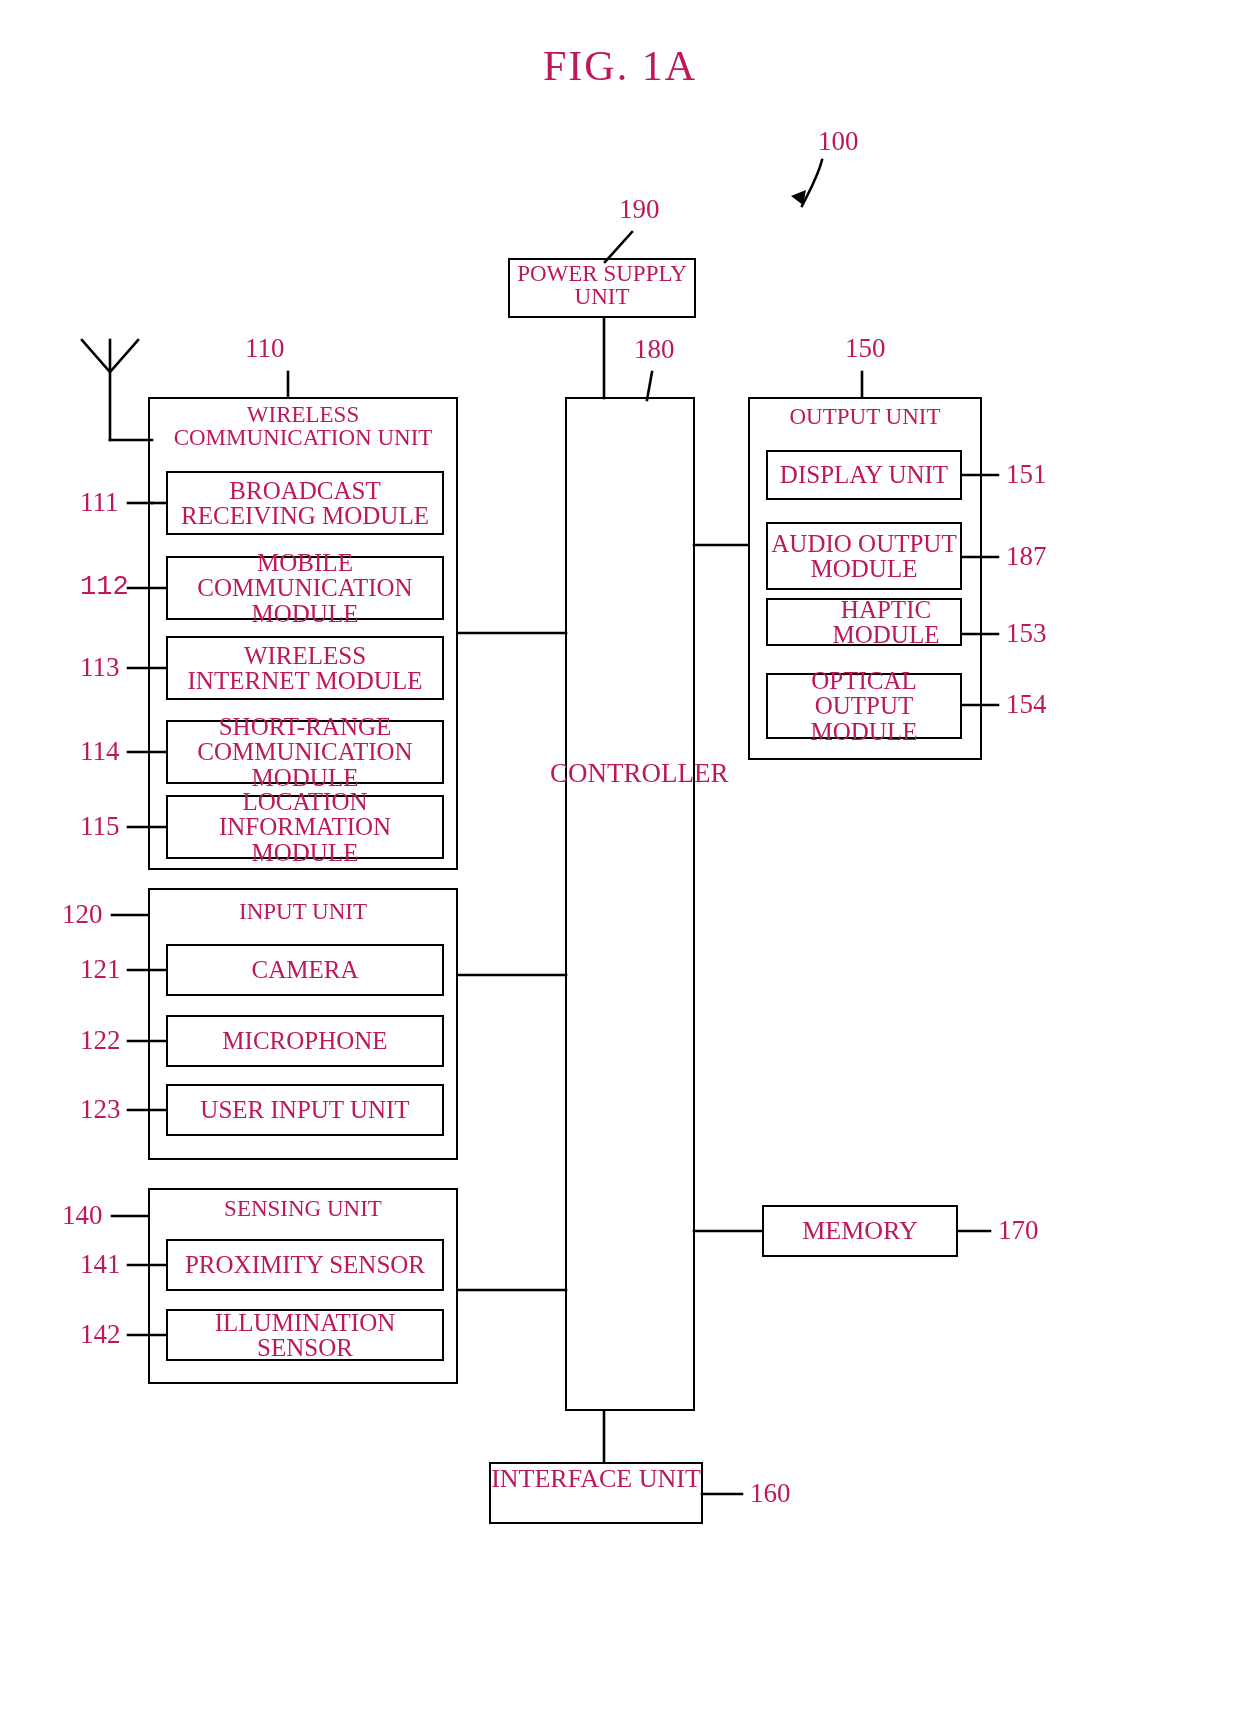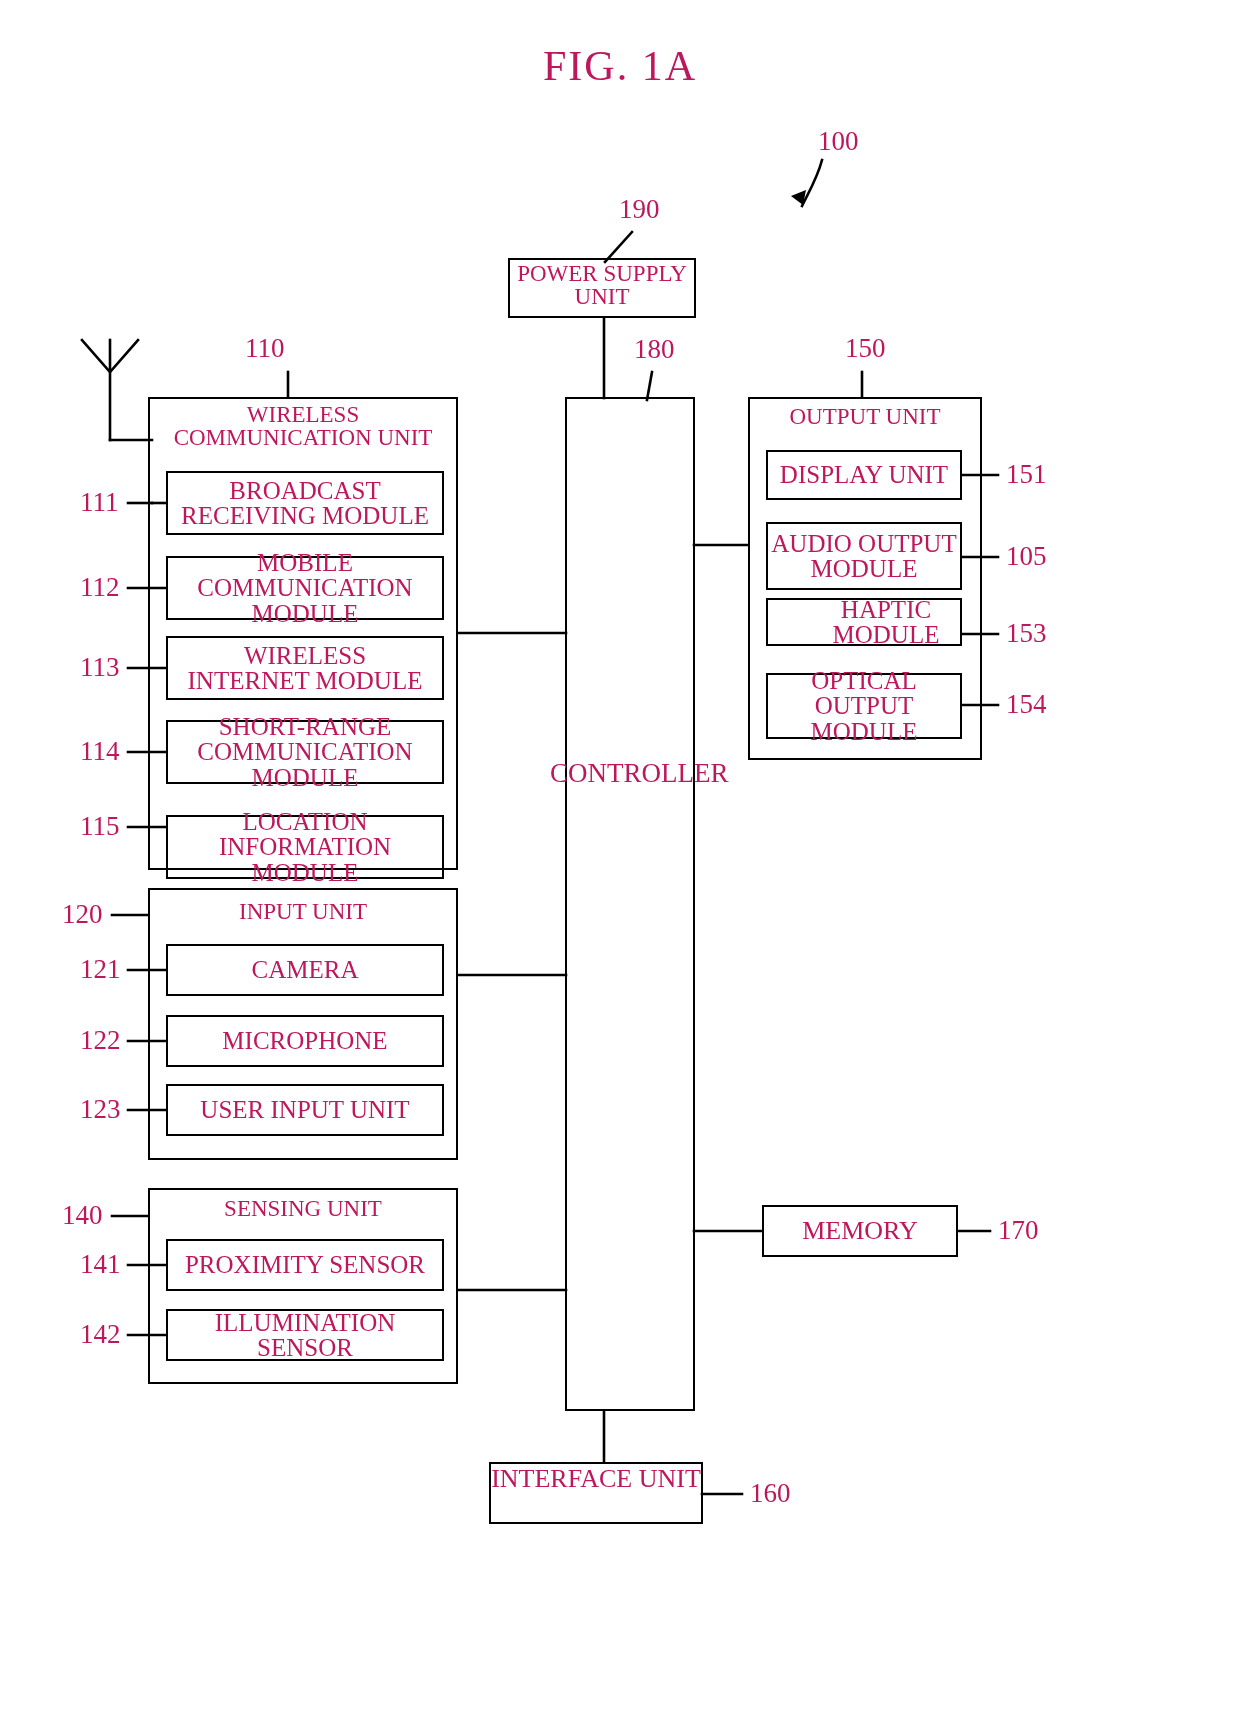--- a/index.html
+++ b/index.html
@@ -160,35 +160,35 @@
   <div class="inner-box" style="left:166px; top:471px; width:278px; height:64px; white-space:pre-line;">
     <span style="white-space:pre-line;">BROADCAST
 RECEIVING MODULE</span>
   </div>
   <div class="refnum" style="left:80px; top:489px;">111</div>
 
   <div class="inner-box" style="left:166px; top:556px; width:278px; height:64px;">
     <span style="white-space:pre-line;">MOBILE
 COMMUNICATION MODULE</span>
   </div>
-  <div class="refnum" style="left:80px; top:574px;">112</div>
+  <div class="refnum" style="left:80px; top:574px;font-family:Liberation Mono, monospace;">112</div>
 
   <div class="inner-box" style="left:166px; top:636px; width:278px; height:64px;">
     <span style="white-space:pre-line;">WIRELESS
 INTERNET MODULE</span>
   </div>
   <div class="refnum" style="left:80px; top:654px;">113</div>
 
   <div class="inner-box" style="left:166px; top:720px; width:278px; height:64px;">
     <span style="white-space:pre-line;">SHORT-RANGE
 COMMUNICATION MODULE</span>
   </div>
   <div class="refnum" style="left:80px; top:738px;">114</div>
 
-  <div class="inner-box" style="left:166px; top:815px; width:278px; height:64px;">
+  <div class="inner-box" style="left:166px; top:795px; width:278px; height:64px;">
     <span style="white-space:pre-line;">LOCATION
 INFORMATION MODULE</span>
   </div>
   <div class="refnum" style="left:80px; top:813px;">115</div>
 
   <div class="box" style="left:148px; top:888px; width:310px; height:272px;">
   </div>
   <div class="grouptitle" style="left:152px; top:900px; width:302px;">INPUT UNIT</div>
   <div class="refnum" style="left:62px; top:901px;">120</div>
 
@@ -229,21 +229,21 @@
 
   <div class="inner-box" style="left:766px; top:450px; width:196px; height:50px;">
     <span>DISPLAY UNIT</span>
   </div>
   <div class="refnum" style="left:1006px; top:461px;">151</div>
 
   <div class="inner-box" style="left:766px; top:522px; width:196px; height:68px;">
     <span style="white-space:pre-line;">AUDIO OUTPUT
 MODULE</span>
   </div>
-  <div class="refnum" style="left:1006px; top:543px;">105</div>
+  <div class="refnum" style="left:1006px; top:543px;">187</div>
 
   <div class="inner-box" style="left:766px; top:598px; width:196px; height:48px;padding-left:44px;">
     <span>HAPTIC MODULE</span>
   </div>
   <div class="refnum" style="left:1006px; top:620px;">153</div>
 
   <div class="inner-box" style="left:766px; top:673px; width:196px; height:66px;">
     <span style="white-space:pre-line;">OPTICAL OUTPUT
 MODULE</span>
   </div>

